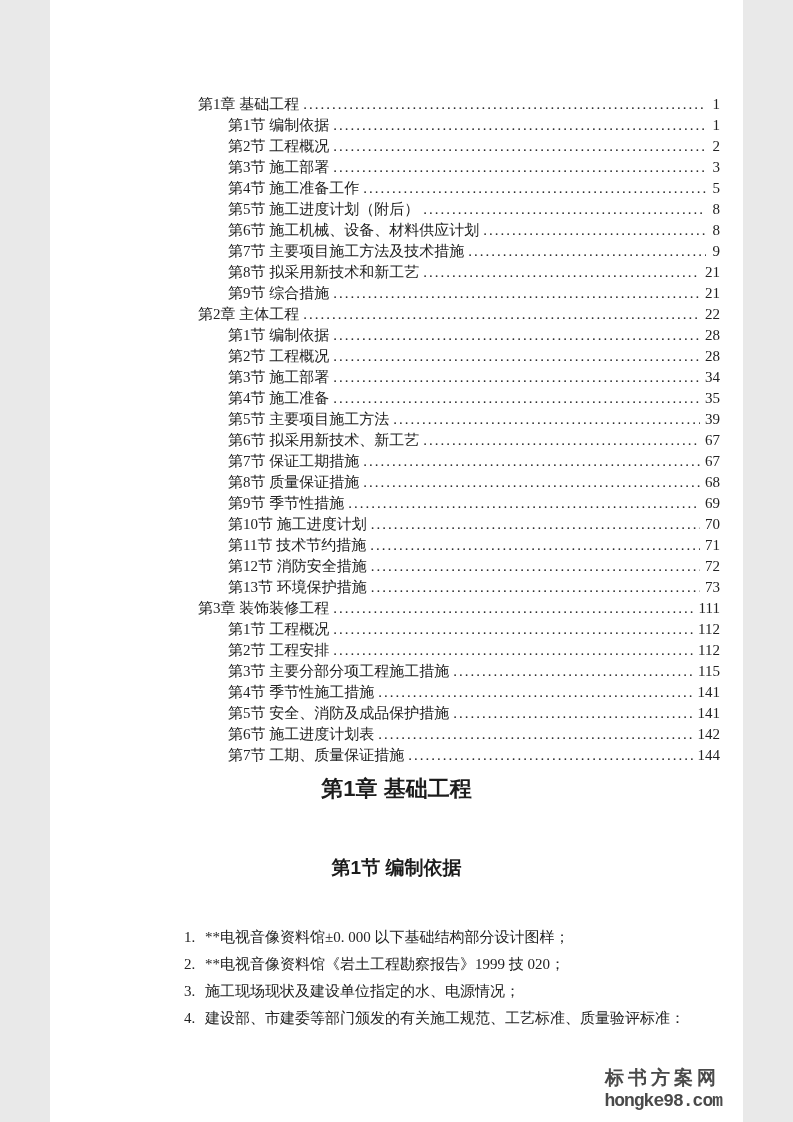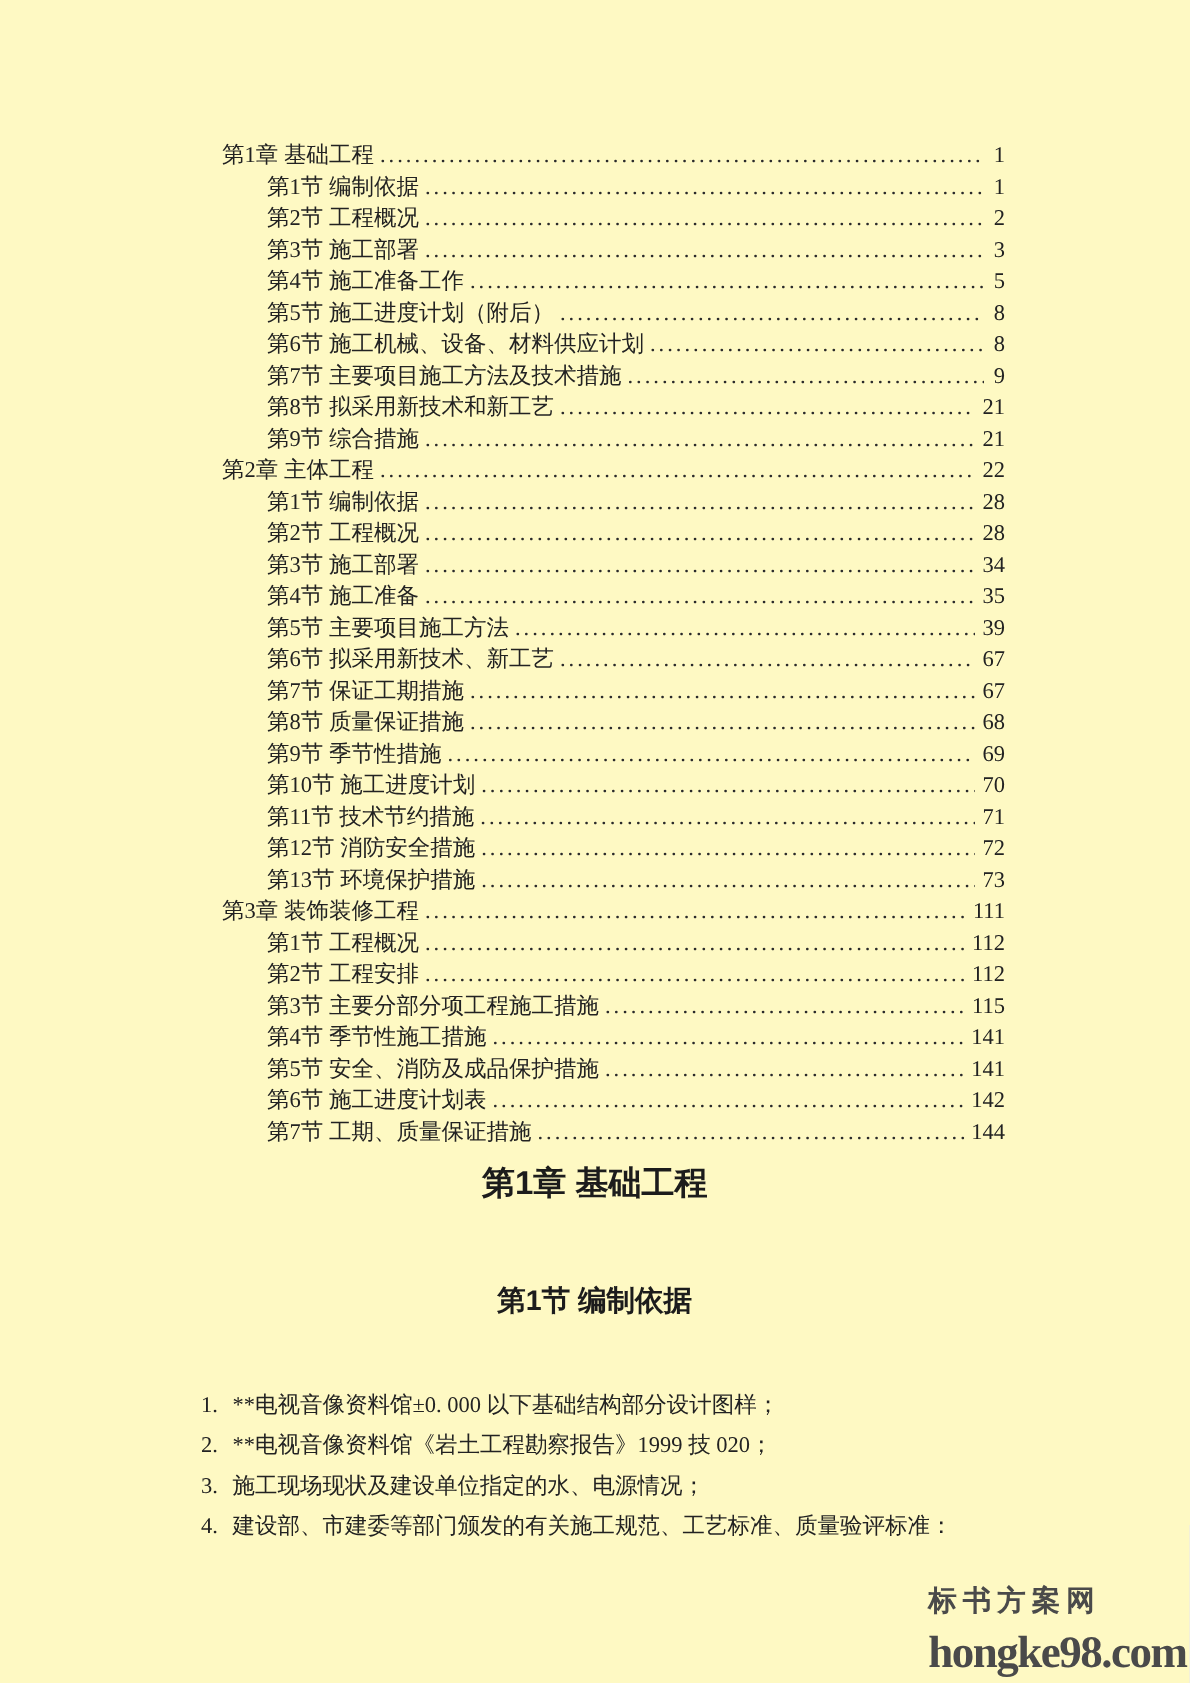--- a/index.html
+++ b/index.html
@@ -1,22 +1,22 @@
 <!DOCTYPE html>
 <html><head>
 <meta charset="utf-8">
 <style>
   * { margin: 0; padding: 0; box-sizing: border-box; }
   html, body { background: #e9e9e9; }
   .page {
     position: relative;
-    width: 793px;
+    width: 693px;
     height: 1122px;
     margin: 0 auto;
-    background: #fef9c3;
+    background: #ffffff;
     overflow: hidden;
     color: #222222;
     font-family: "Liberation Serif", "DejaVu Serif", serif;
   }
 
   
   .toc {
     position: absolute;
     top: 94px;
     left: 148px;
@@ -91,38 +91,37 @@
     font-size: 15px;
     color: #222222;
     white-space: nowrap;
   }
   .ref-num { flex: 0 0 21px; }
   .ref-text { flex: 1 1 auto; }
 
   
   .watermark {
     position: absolute;
-    right: 2px;
+    right: 21px;
     bottom: 8px;
-    text-align: left;
-    font-family: Liberation Serif, serif;
+    text-align: right;
+    font-family: Liberation Mono, monospace;
     font-weight: bold;
     color: #4a4a4a;
   }
   .watermark-name {
     font-size: 19px;
     line-height: 19px;
     letter-spacing: 4px;
     margin-right: 2px;
   }
   .watermark-url {
-    font-size: 30px;
+    font-size: 18px;
     line-height: 25px;
     letter-spacing: -1px;
-    margin-top: 12px;
   }
 </style>
 </head>
 <body>
 
 <div class="page">
 
   <div class="toc">
       <div class="toc-row chapter">
         <span class="toc-label">第1章 基础工程</span>

